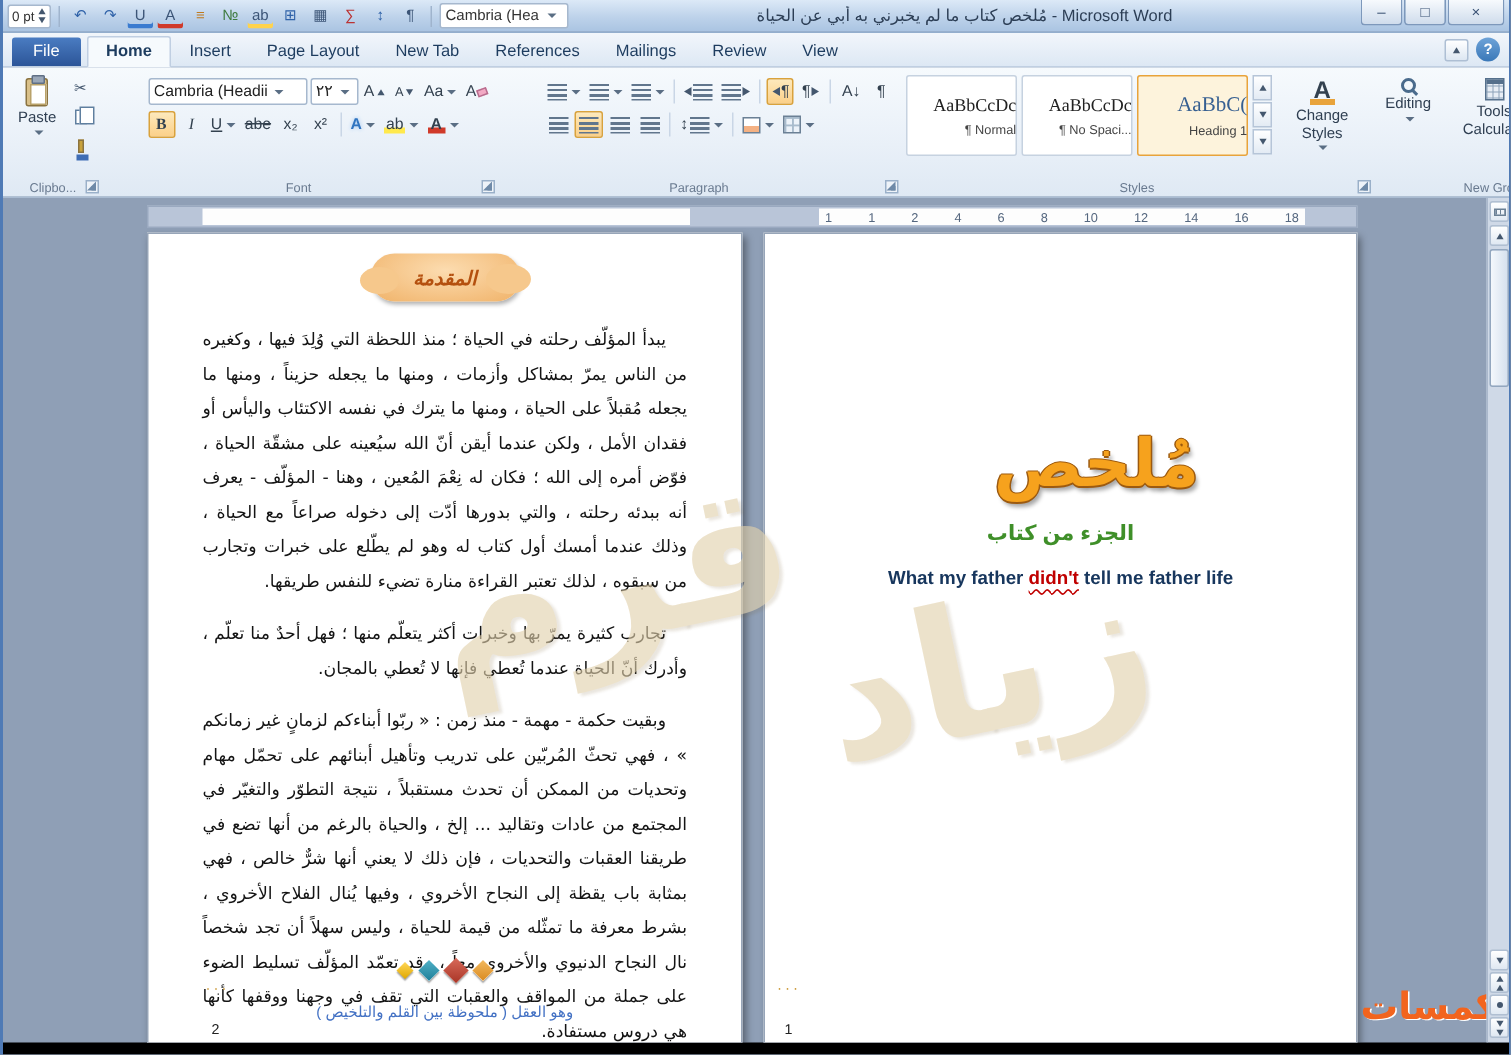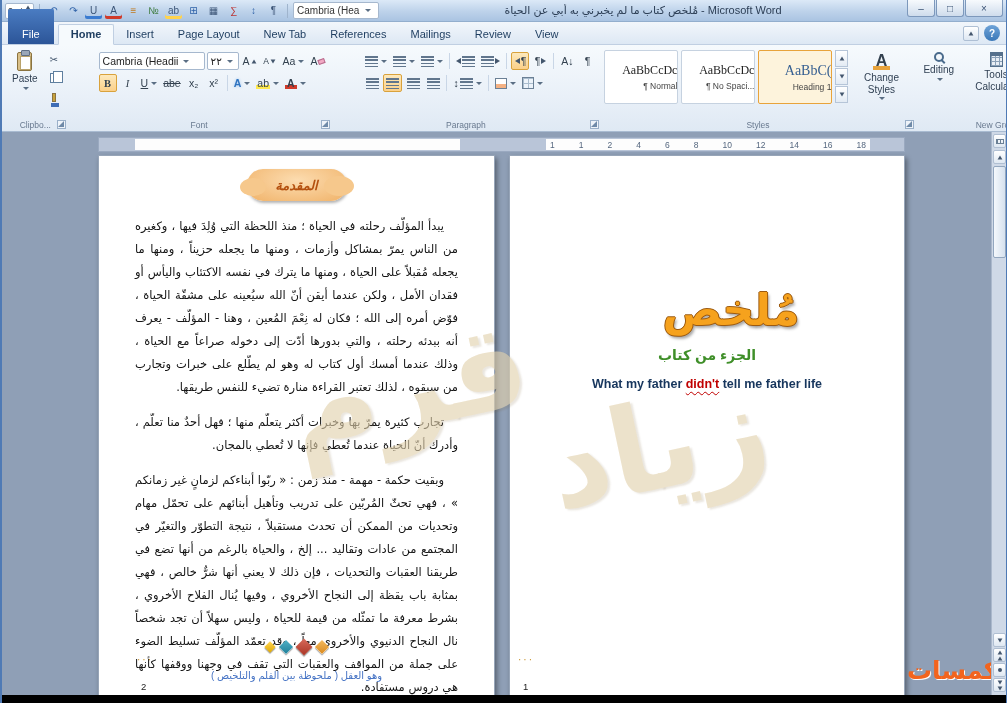--- a/index.html
+++ b/index.html
@@ -16,21 +16,21 @@
   .qsep{width:1px;height:14px;background:#9fb4cd;margin:0 2px;}
   .qcombo{display:inline-flex;align-items:center;height:17px;background:#fff;border:1px solid #a6b8ce;border-radius:2px;font-size:10px;color:#333;padding:0 3px;gap:4px;min-width:86px;}
   .wtitle{flex:1;text-align:center;font-size:11px;color:#2c3e55;white-space:nowrap;overflow:hidden;padding:0 6px;}
   .winbtns{display:flex;gap:1px;align-self:flex-start;}
   .wbtn{width:28px;height:17px;border:1px solid #7d98bb;border-top:none;border-radius:0 0 3px 3px;background:linear-gradient(#f7fafd,#cfdcec);display:flex;align-items:center;justify-content:center;font-size:10px;color:#3a5274;}
   .wbtn.close{width:38px;}
 
   
   .tabrow{position:absolute;top:22px;left:0;right:0;height:23px;background:linear-gradient(#f2f6fb,#dde8f4);border-bottom:1px solid #c0cfe2;display:flex;align-items:flex-end;padding:0 0 0 6px;}
   .tab{padding:3px 12px 4px;font-size:11px;color:#1d3c5f;border-radius:2px 2px 0 0;}
-  .tab.file{background:linear-gradient(#4a7cc2,#2c5598);color:#fff;margin-right:4px;padding:19px 14px 4px;}
+  .tab.file{background:linear-gradient(#4a7cc2,#2c5598);color:#fff;margin-right:4px;padding:3px 14px 4px;}
   .tab.active{background:#f6fafd;border:1px solid #c0cfe2;border-bottom:1px solid #f6fafd;margin-bottom:-1px;font-weight:bold;}
   .tabrow-right{margin-left:auto;display:flex;align-items:center;gap:5px;padding:0 6px 3px;}
   .ribmin{width:16px;height:15px;border:1px solid #aebfd4;border-radius:2px;background:linear-gradient(#fff,#dde7f2);display:flex;align-items:center;justify-content:center;}
   .helpbtn{width:16px;height:16px;border-radius:50%;background:linear-gradient(#6ea3d8,#3a78b8);color:#fff;font-size:10px;font-weight:bold;display:flex;align-items:center;justify-content:center;}
 
   
   .ribbon{position:absolute;top:45px;left:0;right:0;height:87px;background:linear-gradient(#f6fafd,#e9f0f8 60%,#dfe9f4);border-bottom:1px solid #a9bbd1;display:flex;align-items:stretch;padding:2px 2px 0;}
   .group{position:relative;display:flex;flex-direction:column;padding:3px 4px 15px;}
   .gsep{width:1px;background:#c4d2e2;margin:3px 0 3px;box-shadow:1px 0 0 #fbfdff;}
   .glabel{position:absolute;bottom:1px;left:2px;right:2px;text-align:center;font-size:8.5px;color:#68798f;white-space:nowrap;}

